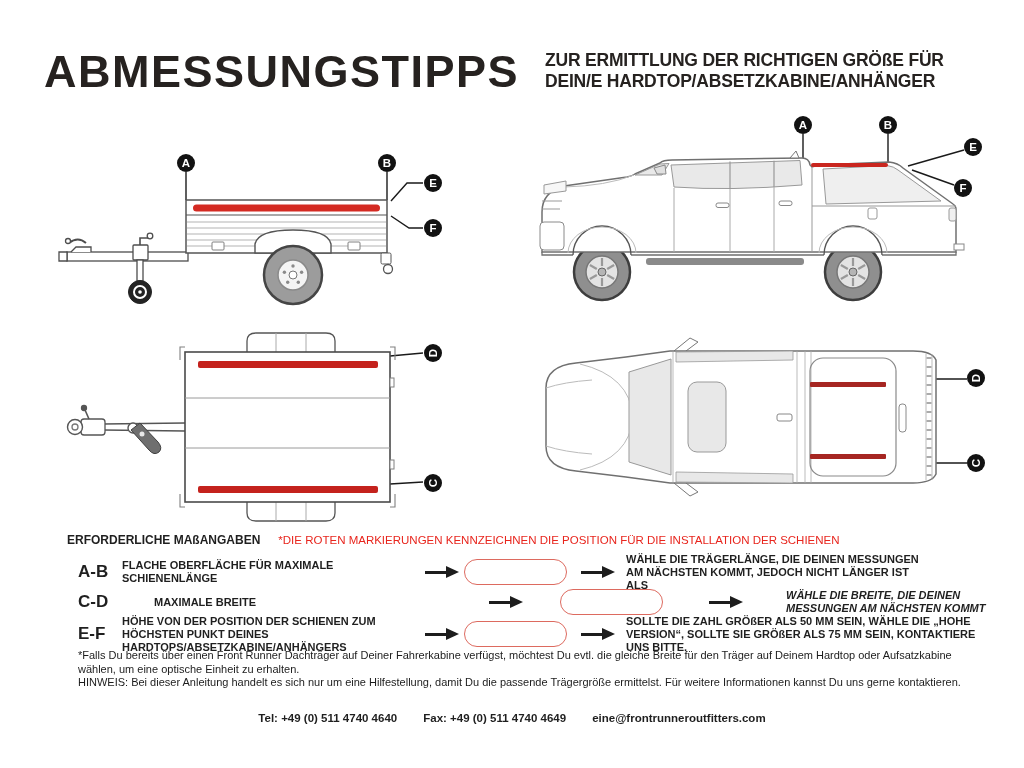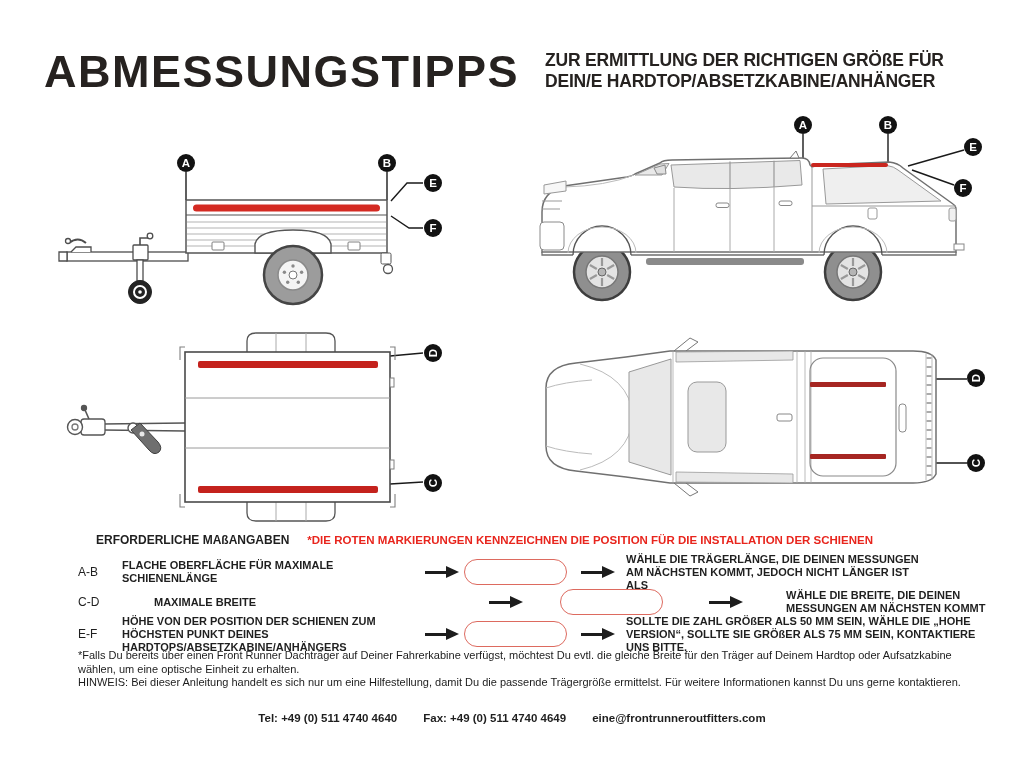--- a/index.html
+++ b/index.html
@@ -14,40 +14,40 @@
   
   .diagram{position:absolute;}
   svg{display:block;}
 
   
   .marker{position:absolute;width:18px;height:18px;border-radius:50%;background:#121212;color:#fff;
           font-size:11.5px;font-weight:700;line-height:18px;text-align:center;}
   .marker.rot{transform:rotate(-90deg);}
 
   
-  .measure-header{left:96px;top:533px;display:flex;gap:18px;align-items:baseline;}
+  .measure-header{left:67px;top:533px;display:flex;gap:18px;align-items:baseline;}
   .mh-black{font-size:12px;font-weight:700;}
-  .mh-red{font-size:11.5px;font-weight:700;color:#e8251d;}
+  .mh-red{font-size:11.5px;font-weight:400;color:#e8251d;}
   .mrows{left:78px;top:557px;width:920px;}
   .mrow{display:flex;align-items:center;}
   .mrow.r1{height:30px;}
   .mrow.r2{height:28px;margin-top:1px;gap:32px;}
   .mrow.r3{height:34px;margin-top:1px;}
-  .mkey{width:44px;font-size:12px;font-weight:400;flex:0 0 auto;}
+  .mkey{width:44px;font-size:17px;font-weight:700;flex:0 0 auto;}
   .mdesc{width:303px;font-size:11px;font-weight:700;line-height:13px;flex:0 0 auto;}
   .arrow{position:relative;width:34px;height:13px;flex:0 0 auto;}
   .arrow::before{content:"";position:absolute;left:0;top:5px;width:21px;height:3px;background:#1d1d1d;}
   .arrow::after{content:"";position:absolute;left:21px;top:0;width:0;height:0;
                 border-left:13px solid #1d1d1d;border-top:6.5px solid transparent;border-bottom:6.5px solid transparent;}
   .arrow.a1{margin-left:0;}
   .pill{width:101px;height:24px;border:1.6px solid #dd6a5f;border-radius:14px;background:#fff;
         margin:0 14px 0 5px;flex:0 0 auto;}
   .mresult{font-size:11px;font-weight:700;line-height:13px;margin-left:11px;}
   .mresult.w1{max-width:300px;}
-  .mresult.w2{max-width:380px;}
+  .mresult.w2{max-width:380px;font-style:italic;}
   .mresult.w3{max-width:385px;}
 
   
   .footnotes{left:78px;top:649px;width:912px;font-size:11px;line-height:13.5px;font-weight:400;color:#1c1c1c;}
   .footnotes p{margin:0;}
   .footnotes .hint{}
   .contact{left:0;top:712px;width:1024px;display:flex;justify-content:center;gap:26px;
            font-size:11.5px;font-weight:700;text-align:right;}
 </style>
 </head>

